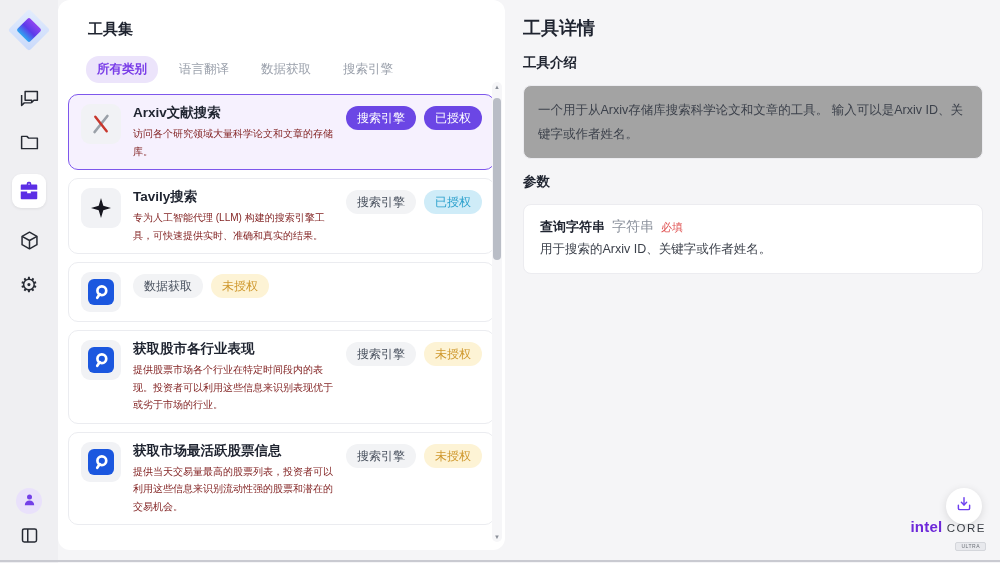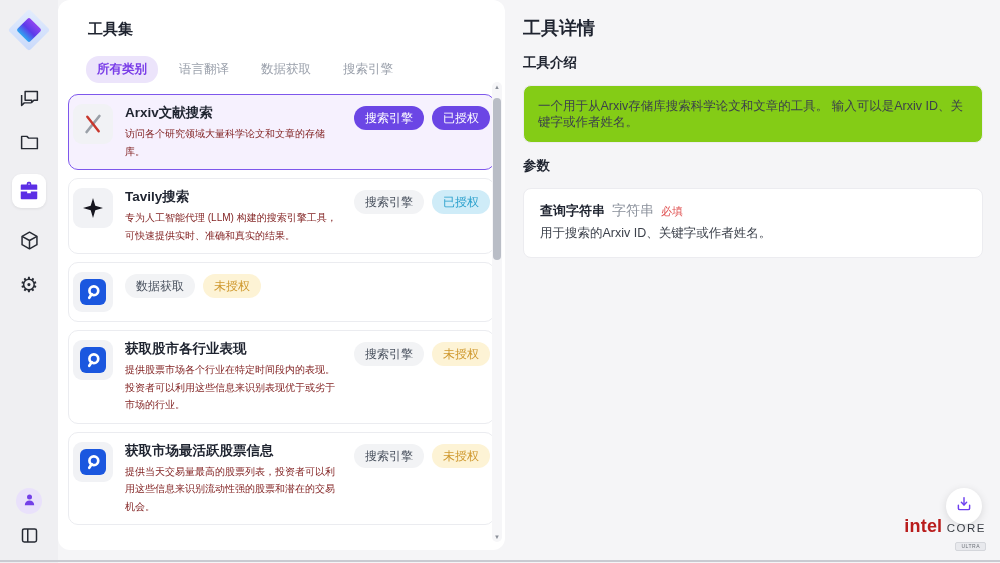--- a/index.html
+++ b/index.html
@@ -24,21 +24,21 @@
   .side-bottom{margin-top:auto;margin-bottom:16px;display:flex;flex-direction:column;align-items:center;gap:9px;}
   .avatar-circle{width:26px;height:26px;border-radius:50%;background:#e9e1fb;display:flex;align-items:center;justify-content:center;}
   
   .main-panel{position:absolute;left:58px;top:0;width:447px;height:550px;background:#ffffff;
     border-radius:12px;overflow:hidden;}
   .panel-title{margin:20px 0 0 30px;font-size:15px;font-weight:bold;}
   .tabs{margin:17px 0 0 28px;display:flex;align-items:center;gap:10px;}
   .tab{font-size:12.5px;color:#9aa0ab;padding:5px 11px;border-radius:13px;cursor:pointer;white-space:nowrap;}
   .tab.active{background:#ece4fb;color:#7a3ee8;font-weight:bold;}
   .tool-list{margin:11px 10px 0 10px;display:flex;flex-direction:column;gap:8px;}
-  .tool-card{background:#fff;border:1px solid #ebecf0;border-radius:10px;padding:9px 4px;
+  .tool-card{background:#fff;border:1px solid #ebecf0;border-radius:10px;padding:9px 12px;
     display:flex;gap:12px;cursor:pointer;}
   .tool-card.selected{border:1.5px solid #7e57ec;background:#f6f1fe;}
   .tool-icon{flex:0 0 40px;width:40px;height:40px;border-radius:9px;background:#f1f2f5;
     display:flex;align-items:center;justify-content:center;}
   .tool-icon .qbox{width:26px;height:26px;border-radius:6px;background:#1b57df;display:flex;align-items:center;justify-content:center;}
   .tool-body{flex:1 1 auto;min-width:0;}
   .tool-name{font-size:13.5px;font-weight:bold;line-height:18px;}
   .tool-desc{font-size:10px;line-height:17.5px;color:#7f1d1d;margin-top:3px;max-width:225px;}
   .tool-badges{flex:0 0 auto;display:flex;gap:8px;align-items:flex-start;padding-top:2px;}
   .badge{font-size:12px;line-height:1;padding:6px 11px;border-radius:13px;white-space:nowrap;}
@@ -48,34 +48,34 @@
   .badge-yellow{background:#fdf3d5;color:#cf982e;}
   
   .scrollbar{position:absolute;right:3px;top:82px;bottom:8px;width:10px;background:#f6f6f8;border-radius:5px;}
   .scroll-up,.scroll-down{position:absolute;left:0;width:10px;text-align:center;font-size:6px;color:#8a8f98;}
   .scroll-up{top:2px;} .scroll-down{bottom:2px;}
   .scroll-thumb{position:absolute;left:1px;top:16px;width:8px;height:162px;background:#b9bdc6;border-radius:4px;}
   
   .right-panel{position:absolute;left:505px;top:0;width:495px;height:563px;background:#f5f5f7;box-sizing:border-box;padding:16px 18px 0 18px;}
   .detail-title{font-size:18px;font-weight:bold;}
   .section-heading{font-size:13.5px;font-weight:bold;margin-top:14px;}
-  .intro-card{margin-top:13px;background:#84cc16;border:1px solid #ececf0;border-radius:8px;
-    padding:12px 14px;font-size:12.5px;line-height:16px;color:#3c414b;width:430px;}
+  .intro-card{margin-top:13px;background:#a3a3a3;border:1px solid #ececf0;border-radius:8px;
+    padding:12px 14px;font-size:12.5px;line-height:24px;color:#3c414b;width:430px;}
   .param-card{margin-top:13px;background:#ffffff;border:1px solid #ececf0;border-radius:8px;
     padding:13px 16px 15px 16px;width:426px;}
   .param-head{display:flex;align-items:baseline;gap:7px;}
   .param-name{font-size:13px;font-weight:bold;}
   .param-type{font-size:14px;color:#8a909b;}
   .param-required{font-size:11px;color:#e05252;}
   .param-desc{margin-top:5px;font-size:12.5px;color:#3c414b;}
   
   .download-fab{position:absolute;right:18px;bottom:39px;width:36px;height:36px;border-radius:50%;
     background:#ffffff;box-shadow:0 2px 8px rgba(0,0,0,.12);display:flex;align-items:center;justify-content:center;cursor:pointer;}
   .intel-logo{position:absolute;right:14px;bottom:12px;text-align:right;line-height:1;}
-  .intel-word{font-size:18px;font-weight:bold;color:#b91c1c;letter-spacing:.2px;padding-left:8px;}
+  .intel-word{font-size:15px;font-weight:bold;color:#6d28d9;letter-spacing:.2px;padding-left:8px;}
   .core-word{font-size:11.5px;color:#383d44;letter-spacing:1.5px;text-transform:uppercase;}
   .ultra-badge{display:inline-block;margin-top:2px;font-size:5px;letter-spacing:.5px;color:#6b7077;
     background:#e8e9ed;border:1px solid #d4d6db;border-radius:2px;padding:1px 5px;text-transform:uppercase;}
   .bottom-line{position:absolute;left:0;bottom:1px;width:1000px;height:2px;background:#c9cad1;}
 </style>
 </head>
 <body>
 
 <div class="sidebar">
   <div class="logo">

